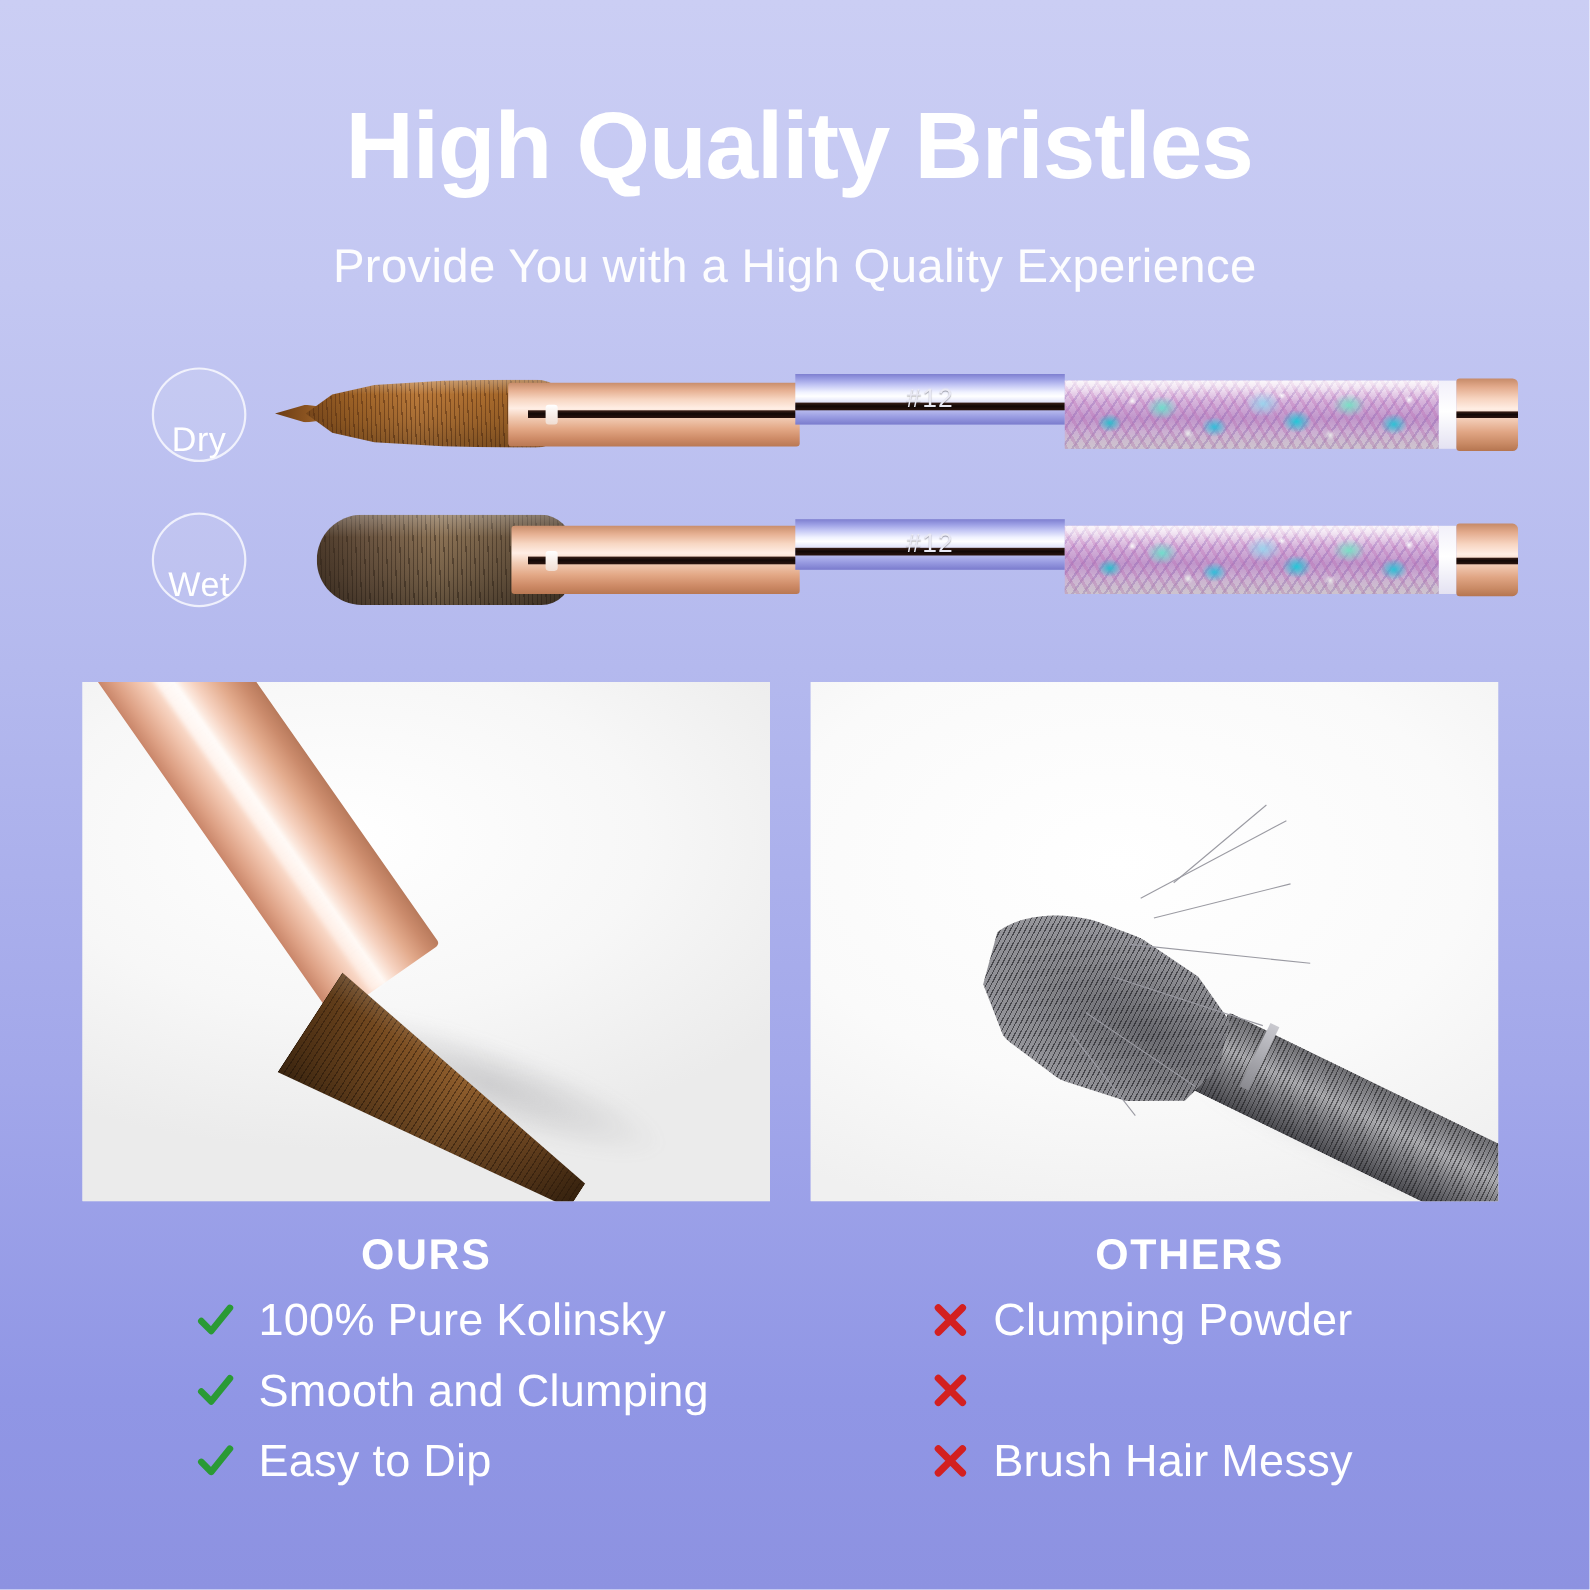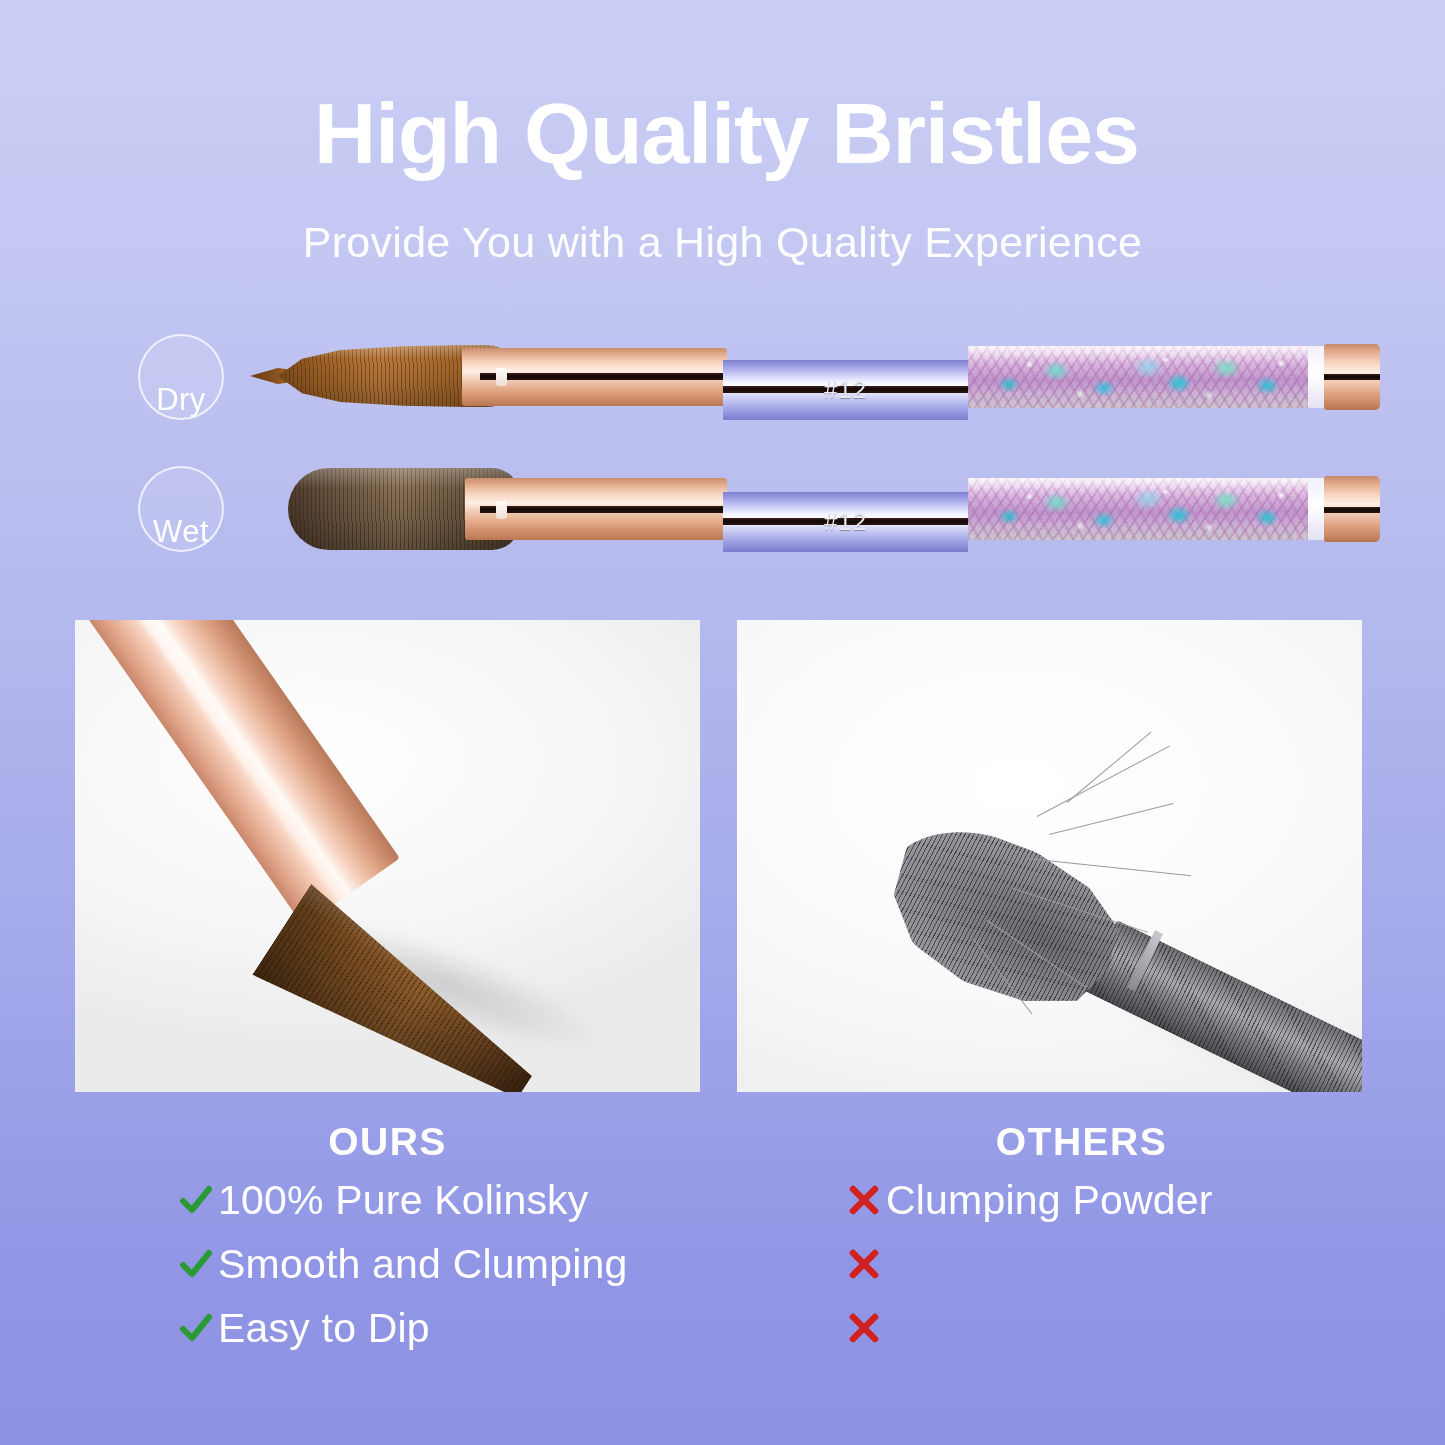--- a/index.html
+++ b/index.html
@@ -89,21 +89,21 @@
     background:linear-gradient(180deg,#3a2018,#120806 45%,#2a140f);
   }
   
   .notch {
     position:absolute; width:11px; height:18px; border-radius:3px;
     background:linear-gradient(180deg,#ffffff,#f0ddd2);
   }
 
   
   .handle-purple {
-    position:absolute; left:473px; top:40px; width:245px; height:60px;
+    position:absolute; left:473px; top:20px; width:245px; height:46px;
     background:linear-gradient(180deg,
         #7e7fd0 0%, #9b9ee4 10%, #c3c6f4 22%, #f0f2ff 36%, #ffffff 44%,
         #e6e8fb 54%, #c0c3f1 68%, #9b9ee3 84%, #7a7bcd 100%);
   }
   .handle-label {
     position:absolute; left:0; width:100%; top:50%;
     transform:translateY(-50%);
     text-align:center; color:#e9e9f4; font-size:24px; letter-spacing:1px;
     text-shadow:0 1px 1px rgba(0,0,0,.35); z-index:3;
   }
@@ -248,21 +248,21 @@
     color:#ffffff; font-size:39px; font-weight:bold; letter-spacing:1.5px;
   }
   .heading-ours { left:75px; }
   .heading-others { left:769px; }
 
   .list { position:absolute; top:1168px; width:625px; }
   .list-ours { left:75px; }
   .list-others { left:737px; }
 
   .list-item {
-    display:flex; align-items:center; gap:5px;
+    display:flex; align-items:center; gap:22px;
     height:64px; padding-left:104px;
   }
   .list-others .list-item { padding-left:110px;text-align:center; }
   .mark { width:34px; height:34px; flex:0 0 34px; position:relative; }
   .mark svg { display:block; width:34px; height:34px; }
   .item-text {
     color:#ffffff; font-size:41px; font-weight:400; letter-spacing:.2px;
     white-space:nowrap;
   }
 </style>
@@ -383,16 +383,17 @@
             <path d="M6 6 L28 28 M28 6 L6 28" stroke="#d32020" stroke-width="6.5" fill="none" stroke-linecap="round"></path>
           </svg>
       </span>
     </div>
     <div class="list-item">
       <span class="mark">
         <svg viewBox="0 0 34 34">
             <path d="M6 6 L28 28 M28 6 L6 28" stroke="#d32020" stroke-width="6.5" fill="none" stroke-linecap="round"></path>
           </svg>
       </span>
+      <span class="item-text">Brush Hair Messy</span>
     </div>
   </div>
 
 </div>
 
 </body></html>

